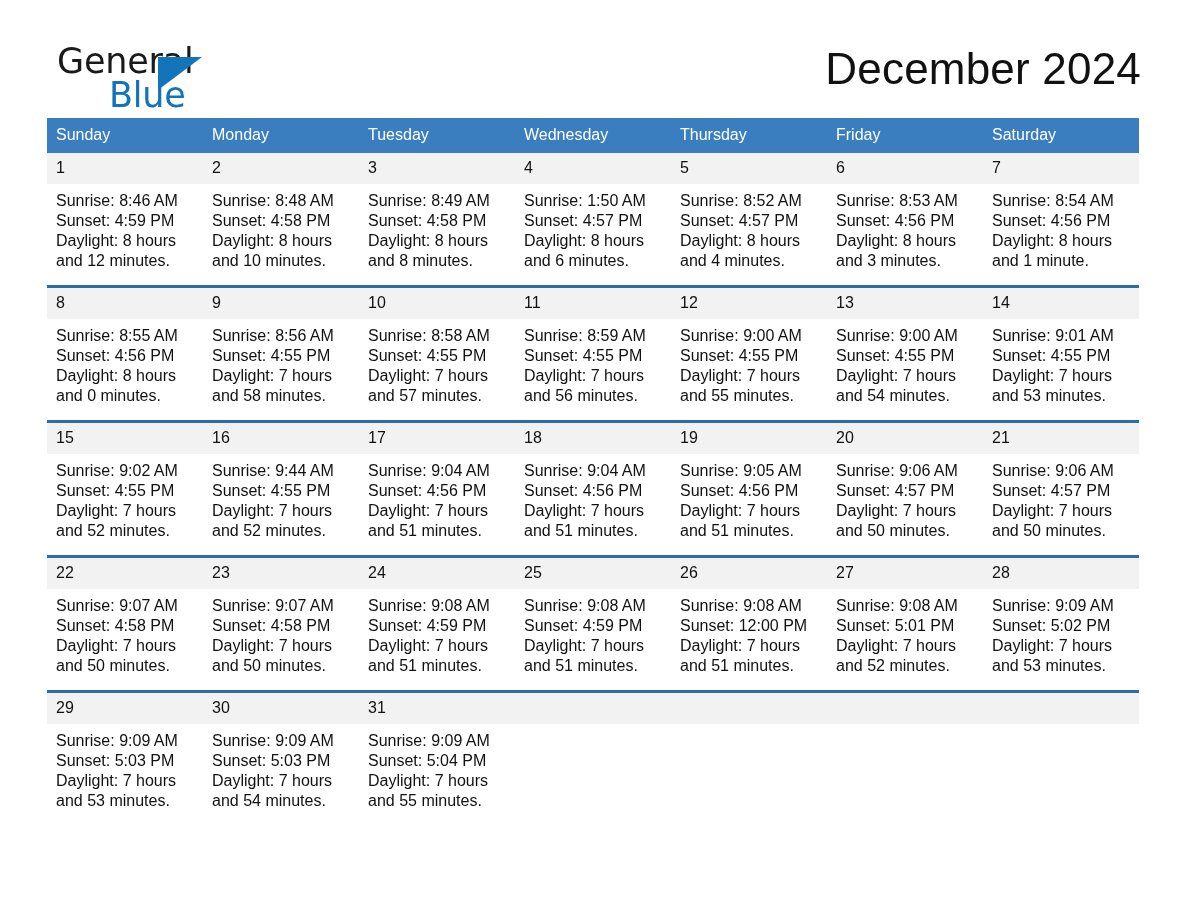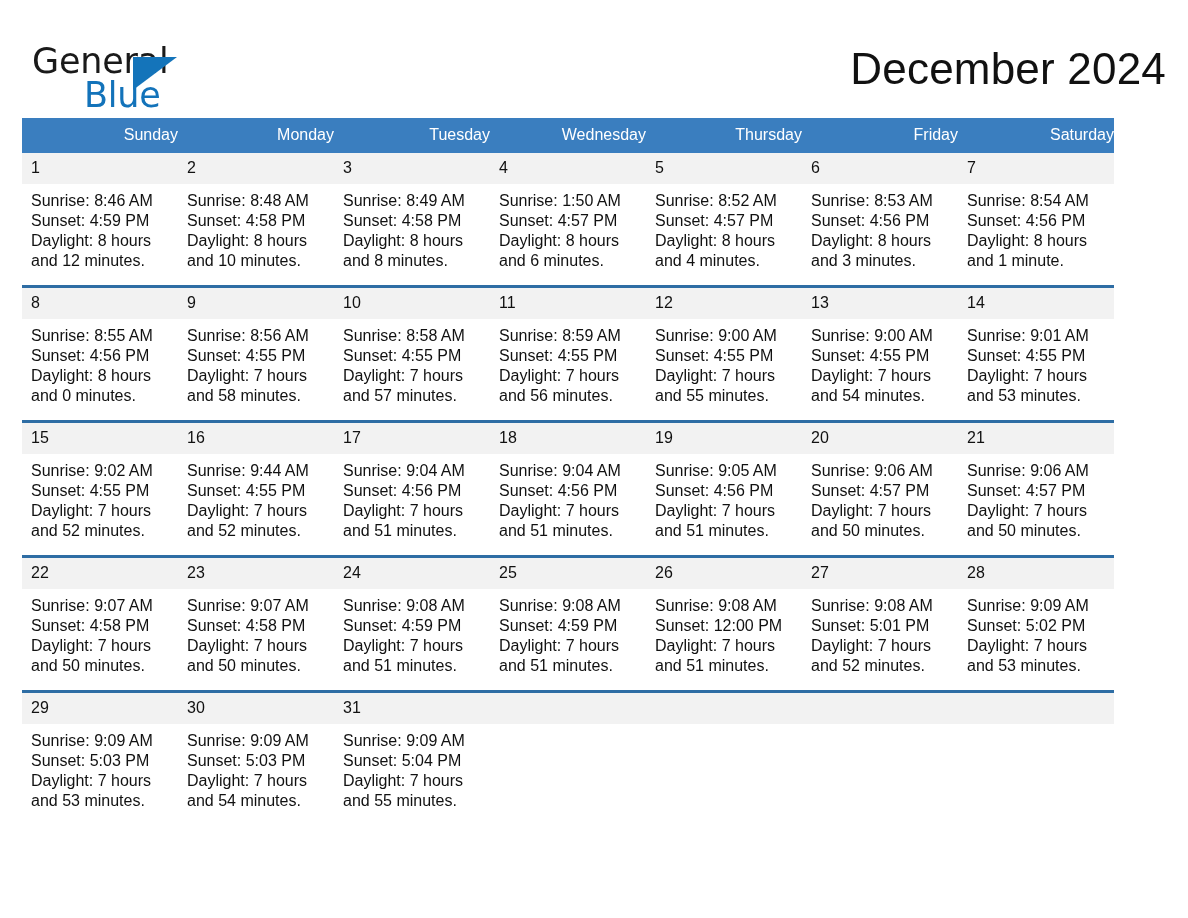--- a/index.html
+++ b/index.html
@@ -12,21 +12,21 @@
     height: 918px;
     font-family: "Liberation Sans", sans-serif;
     color: #000000;
     overflow: hidden;
   }
   .page {
     position: relative;
     width: 1188px;
     height: 918px;
     box-sizing: border-box;
-    padding: 0 22px;
+    padding: 0 47px;
     border-radius: 10px;
   }
 
   
   .header {
     display: flex;
     align-items: flex-start;
     justify-content: space-between;
     padding-top: 42px;
     height: 112px;
@@ -90,21 +90,21 @@
     width: 1092px;
     border-collapse: collapse;
     table-layout: fixed;
     margin-top: 6px;
   }
   .calendar th {
     background: #3a7ebf;
     color: #ffffff;
     font-size: 16px;
     font-weight: 400;
-    text-align: right;
+    text-align: left;
     padding: 8px 0 9px 9px;
     height: 18px;
     border: none;
   }
   .calendar td {
     vertical-align: top;
     padding: 0;
     border: none;
     border-top: 3px solid #2e6da4;
     background: #ffffff;

